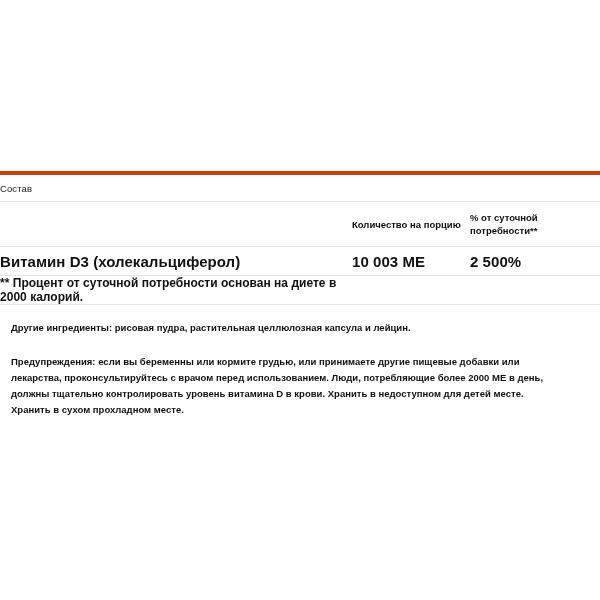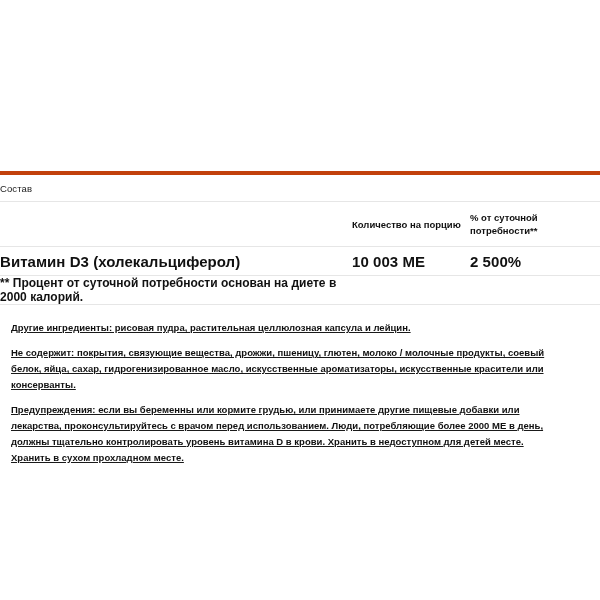--- a/index.html
+++ b/index.html
@@ -96,21 +96,20 @@
   }
 
   
   .para-block {
     position: absolute;
     left: 0;
     top: 320px;
     width: 573px;
     padding: 0 11px;
     box-sizing: border-box;
-    text-decoration: underline;
   }
 
   .para {
     font-size: 9.5px;
     line-height: 16px;
     color: #111111;
     margin: 0;
     letter-spacing: 0.01px;
   }
   .para.strong {
@@ -162,18 +161,17 @@
           <td class="cell-dv"></td>
         </tr>
 
       </tbody>
     </table>
   </div>
 
   <div class="para-block">
     <p class="para strong">Другие ингредиенты: рисовая пудра, растительная целлюлозная капсула и лейцин.</p>
     <div class="gap-a"></div>
-    <p class="para regular">Не содержит: покрытия, связующие вещества, дрожжи, пшеницу, глютен, молоко / молочные продукты, соевый белок, яйца, сахар, гидрогенизированное масло, искусственные ароматизаторы, искусственные красители или консерванты.</p>
     <div class="gap-b"></div>
     <p class="para strong">Предупреждения: если вы беременны или кормите грудью, или принимаете другие пищевые добавки или лекарства, проконсультируйтесь с врачом перед использованием. Люди, потребляющие более 2000 МЕ в день, должны тщательно контролировать уровень витамина D в крови. Хранить в недоступном для детей месте. Хранить в сухом прохладном месте.</p>
   </div>
 
 </div>
 
 </body></html>

